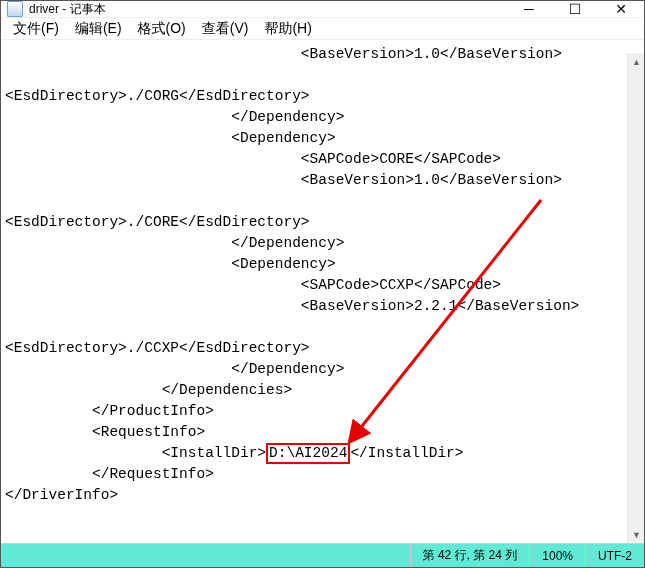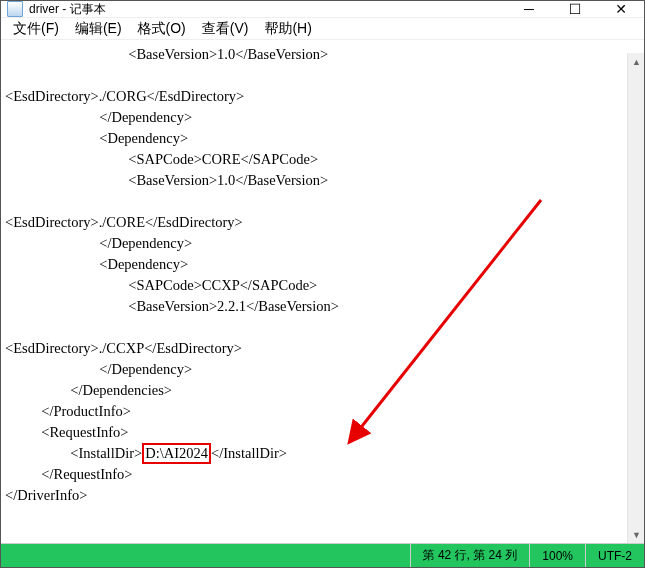--- a/index.html
+++ b/index.html
@@ -39,21 +39,21 @@
     padding: 0 4px;
     font-size: 14px;
     border-bottom: 1px solid #eee;
   }
   .menuitem { padding: 2px 8px; }
   .content {
     position: relative;
     width: 100%;
     height: 490px;
     overflow: hidden;
-    font-family: Liberation Serif, serif;
+    font-family: Liberation Mono, monospace;
     font-size: 14.5px;
     line-height: 21px;
     white-space: pre;
     padding: 4px 6px 4px 4px;
     color: #000;
   }
   .scrollbar-v {
     position: absolute; right: 0; top: 52px; width: 17px; height: 490px;
     background: #f0f0f0; border-left: 1px solid #e5e5e5;
   }
@@ -63,21 +63,21 @@
   }
   .hl {
     border: 2px solid #e60000; padding: 0 1px;
     display: inline-block; line-height: 17px;
   }
   .arrow {
     position: absolute; pointer-events: none;
   }
   .statusbar {
     position: absolute; bottom: 0; left: 0; right: 0;
-    height: 24px; border-top: 1px solid #ccc; background: #22c55e;
+    height: 24px; border-top: 1px solid #ccc; background: #5eead4;
     display: flex; align-items: center; font-size: 12px;
   }
   .statusbar .cell {
     border-left: 1px solid #ccc; padding: 0 12px; height: 100%; display: flex; align-items: center;
   }
   .statusbar .grow { flex: 1; }
 </style>
 </head>
 <body>
 

